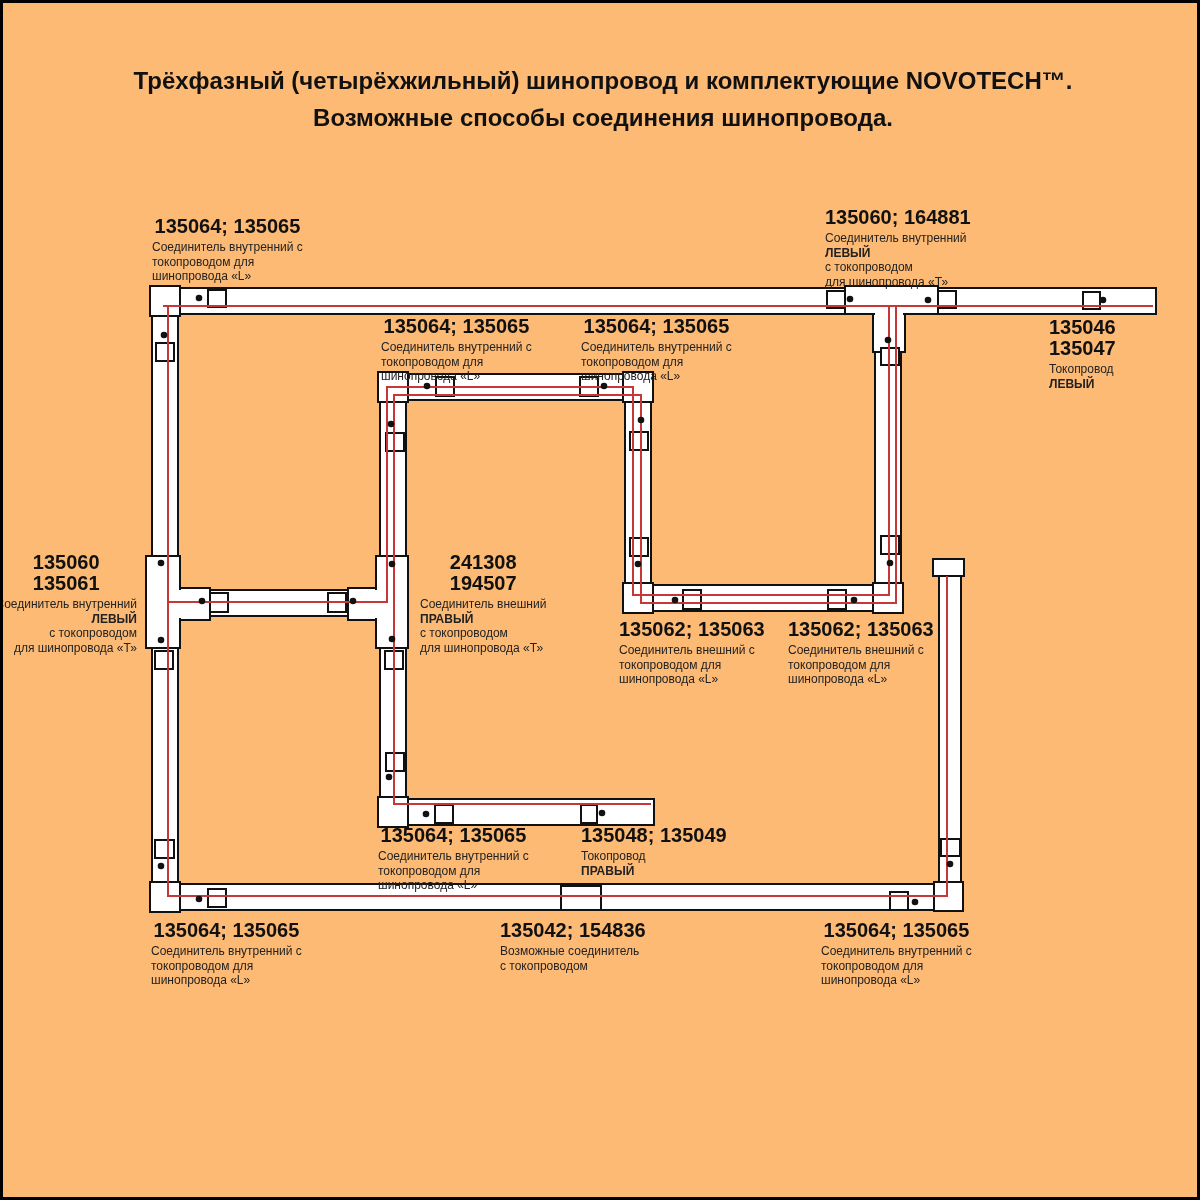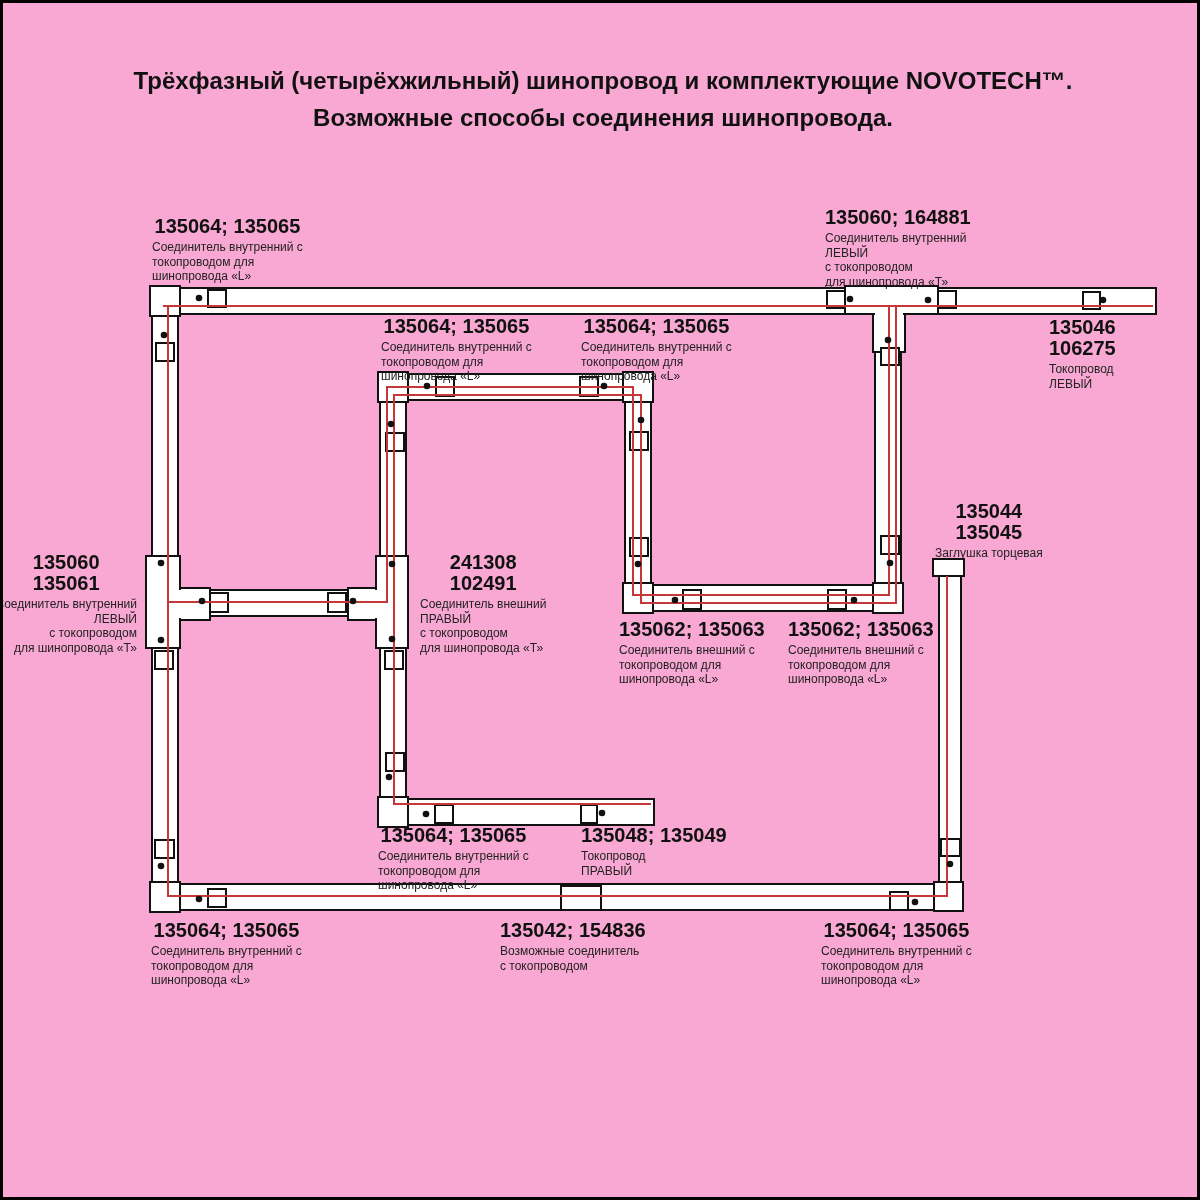--- a/index.html
+++ b/index.html
@@ -1,34 +1,34 @@
 <!DOCTYPE html>
 <html lang="ru"><head>
 <meta charset="utf-8">
 <style>
   html,body{margin:0;padding:0;background:#fff;}
   .page{
-    position:relative;width:1200px;height:1200px;background:#f9a8d4;
+    position:relative;width:1200px;height:1200px;background:#fdba74;
     border:3px solid #000;box-sizing:border-box;overflow:hidden;
     font-family:"Liberation Sans",sans-serif;color:#111;
   }
   .main-title{
     position:absolute;left:0;width:1200px;text-align:center;
     font-size:24px;font-weight:bold;color:#111;white-space:nowrap;
   }
   .t1{top:64px;} .t2{top:101px;}
   svg.diagram{position:absolute;left:0;top:0;}
   .trk{fill:#ffffff;stroke:#111111;stroke-width:2;}
   .cov{fill:#ffffff;stroke:none;}
   .red{fill:none;stroke:#c83737;stroke-width:2;}
   .dot{fill:#111111;stroke:none;}
   .lbl{position:absolute;white-space:nowrap;}
   .lbl .code{font-size:20px;font-weight:bold;line-height:21px;color:#111;text-align:center;}
   .lbl .desc{font-size:12px;line-height:14.5px;margin-top:3px;color:#222;}
-  .lbl .desc .b{font-weight:normal;}
+  .lbl .desc .b{font-weight:bold;}
   .lbl.right{text-align:right;}
 </style>
 </head>
 <body>
 
 <div class="page">
 
   <div class="main-title t1">Трёхфазный (четырёхжильный) шинопровод и комплектующие NOVOTECH™.</div>
   <div class="main-title t2">Возможные способы соединения шинопровода.</div>
 
@@ -153,21 +153,21 @@
     <div class="desc">
       <div>Соединитель внутренний</div>
       <div class="b">ЛЕВЫЙ</div>
       <div>с токопроводом</div>
       <div>для шинопровода «Т»</div>
     </div>
   </div>
 
   <div class="lbl" style="left:1046px;top:314px">
     <div class="code">135046</div>
-    <div class="code">106275</div>
+    <div class="code">135047</div>
     <div class="desc">
       <div>Токопровод</div>
       <div class="b">ЛЕВЫЙ</div>
     </div>
   </div>
 
   <div class="lbl" style="left:378px;top:313px">
     <div class="code">135064; 135065</div>
     <div class="desc">
       <div>Соединитель внутренний с</div>
@@ -191,36 +191,29 @@
     <div class="desc">
       <div>Соединитель внутренний</div>
       <div class="b">ЛЕВЫЙ</div>
       <div>с токопроводом</div>
       <div>для шинопровода «Т»</div>
     </div>
   </div>
 
   <div class="lbl" style="left:417px;top:549px">
     <div class="code">241308</div>
-    <div class="code">102491</div>
+    <div class="code">194507</div>
     <div class="desc">
       <div>Соединитель внешний</div>
       <div class="b">ПРАВЫЙ</div>
       <div>с токопроводом</div>
       <div>для шинопровода «Т»</div>
     </div>
   </div>
 
-  <div class="lbl" style="left:932px;top:498px">
-    <div class="code">135044</div>
-    <div class="code">135045</div>
-    <div class="desc">
-      <div>Заглушка торцевая</div>
-    </div>
-  </div>
 
   <div class="lbl" style="left:616px;top:616px">
     <div class="code">135062; 135063</div>
     <div class="desc">
       <div>Соединитель внешний с</div>
       <div>токопроводом для</div>
       <div>шинопровода «L»</div>
     </div>
   </div>
 

